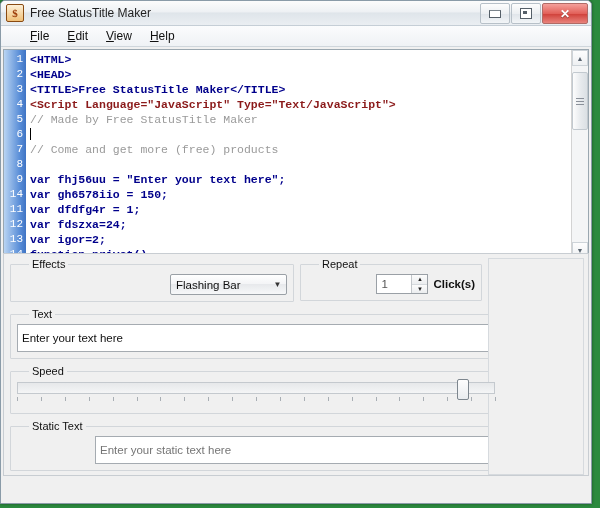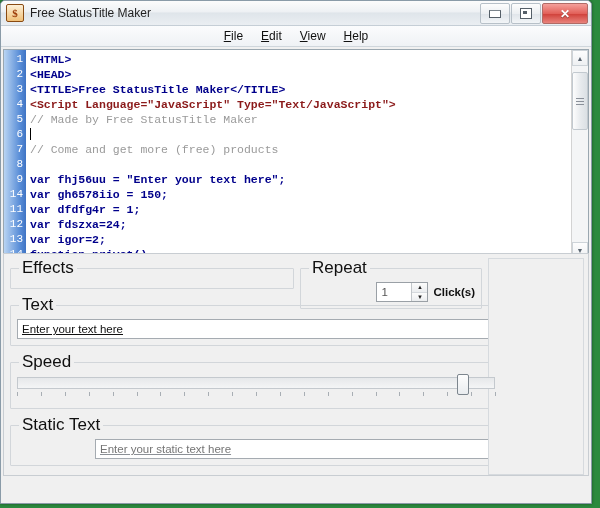--- a/index.html
+++ b/index.html
@@ -59,21 +59,21 @@
   }
   .gl-min { width: 10px; height: 6px; border: 1px solid #555f68; border-top-color:#7b848c; background:#fff; }
   .gl-max { width: 10px; height: 9px; border: 1px solid #555f68; position: relative; background:#fff; }
   .gl-max:after{content:"";position:absolute;left:2px;top:2px;width:4px;height:3px;background:#555f68;}
   .gl-x { color: #fff; font-size: 12px; font-weight: bold; text-shadow: 0 1px 0 rgba(0,0,0,.35); line-height: 1; }
   
   .menubar {
     height: 20px;
     background: linear-gradient(#fbfcfd, #eff2f5);
     border-bottom: 1px solid #cfd6dc;
-    display: flex; align-items: center; padding-left: 0; justify-content: center;
+    display: flex; align-items: center; padding-left: 20px;
   }
   .menuitem {
     font-size: 12px; color: #101010; padding: 2px 9px; line-height: 1;
   }
   .menuitem u { text-decoration: underline; }
   
   .editor-wrap {
     position: relative;
     margin: 2px 2px 0 2px;
     height: 208px;
@@ -171,21 +171,21 @@
     box-sizing: border-box;
   }
   fieldset.grp {
     border: 1px solid #d2d6da;
     border-radius: 1px;
     margin: 0 0 6px 0;
     padding: 4px 6px 6px 6px;
     background: transparent;
   }
   fieldset.grp > legend {
-    font-size: 17px; color: #101010; padding: 0 3px; margin-left: 2px;
+    font-size: 11px; color: #101010; padding: 0 3px; margin-left: 12px;
   }
   .combo {
     width: 117px; height: 21px;
     border: 1px solid #9aa0a6;
     background: linear-gradient(#ffffff,#f3f4f6 48%,#e7e9ec 50%,#f7f8f9);
     border-radius: 2px;
     display: flex; align-items: center;
     font-size: 11.5px; color: #101010;
     box-sizing: border-box;
     margin-left: auto;
@@ -203,26 +203,25 @@
   .spinbox .sv { flex: 1; font-size: 11.5px; color: #555; padding-left: 4px; line-height: 18px; }
   .spinbox .sbtns { width: 15px; display: flex; flex-direction: column; border-left: 1px solid #c2c6ca; }
   .spinbox .sbtns i {
     flex: 1; display: flex; align-items: center; justify-content: center;
     font-size: 6px; color: #222; font-style: normal;
     background: linear-gradient(#fcfcfc,#ebedef);
   }
   .spinbox .sbtns i:first-child { border-bottom: 1px solid #d5d9dd; }
   .spin-label { font-size: 11.5px; font-weight: bold; color: #101010; }
   .tinput {
-    width: 100%; height: 20px; box-sizing: border-box;
+    width: 100%; height: 28px; box-sizing: border-box;
     border: 1px solid #a5abb1; background: #fff;
     font-size: 11.5px; color: #101010;
     padding: 4px 4px; line-height: 18px;
     font-family: "Liberation Sans", sans-serif;
-    text-decoration: underline;
   }
   .tinput.ph { color: #8b9096; }
   .indent-60 { margin-left: 60px; width: calc(100% - 60px); }
   .indent-78 { margin-left: 78px; width: calc(100% - 78px); }
   
   .slider { position: relative; height: 26px; }
   .slider .track {
     position: absolute; left: 0; right: 0; top: 1px; height: 12px;
     background: linear-gradient(#e6e8ea,#f4f5f6);
     border: 1px solid #c4c9ce;
@@ -336,20 +335,24 @@
   </div>
   <div class="hscroll">
     <div class="hthumb"></div>
   </div>
 
   <div class="bottom">
     <div class="left-col">
 
       <fieldset class="grp">
         <legend>Effects</legend>
+        <div class="combo">
+          <span class="val">Flashing Bar</span>
+          <span class="arrow">▼</span>
+        </div>
       </fieldset>
 
       <fieldset class="grp" style="width:478px;">
         <legend>Text</legend>
         <input class="tinput" type="text" value="Enter your text here" style="">
       </fieldset>
 
 
       <fieldset class="grp" style="width:478px;">
         <legend>Speed</legend>

